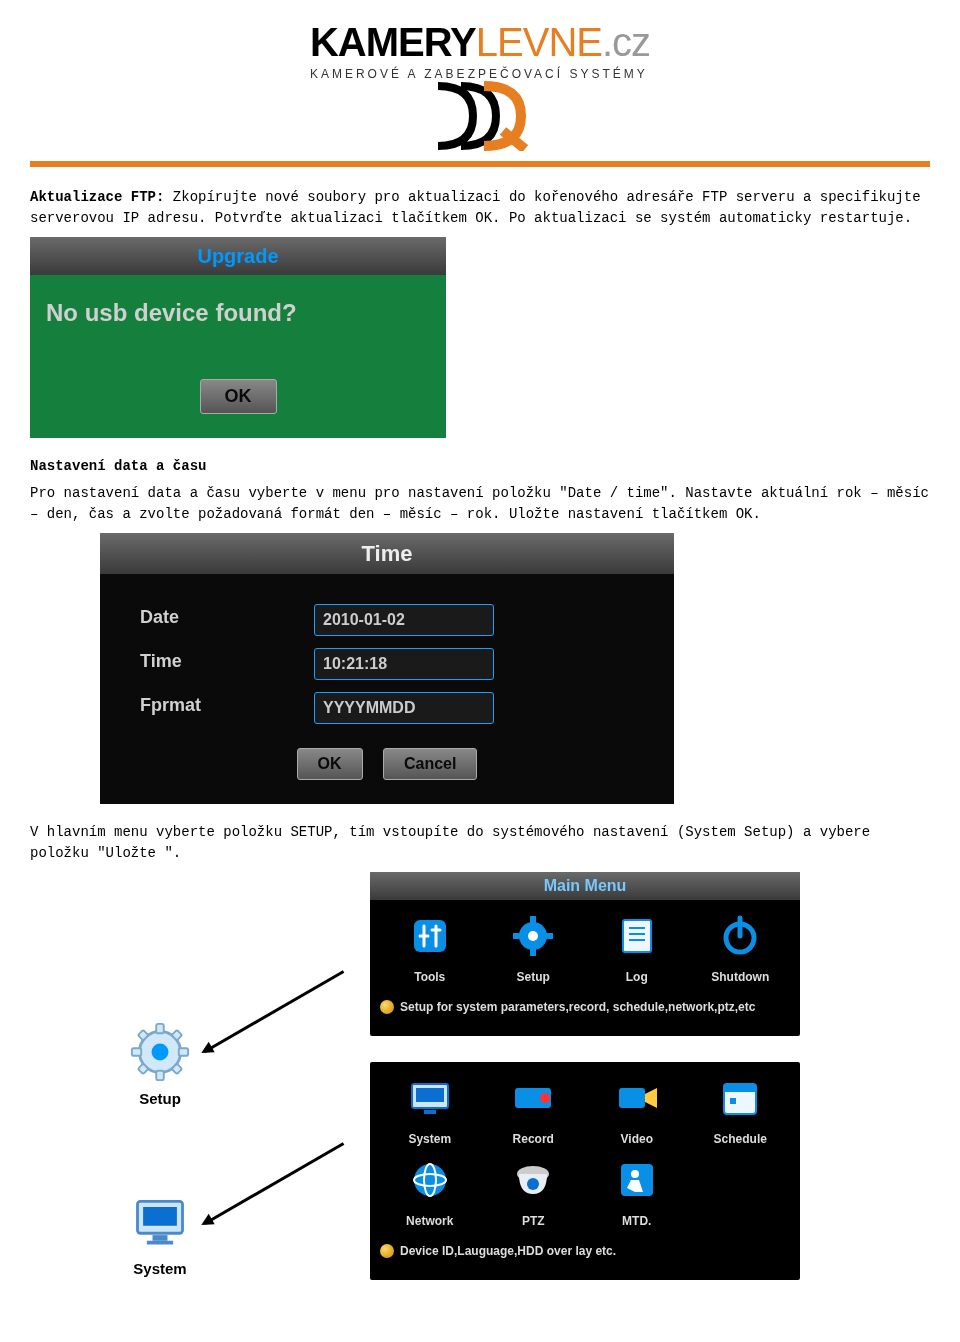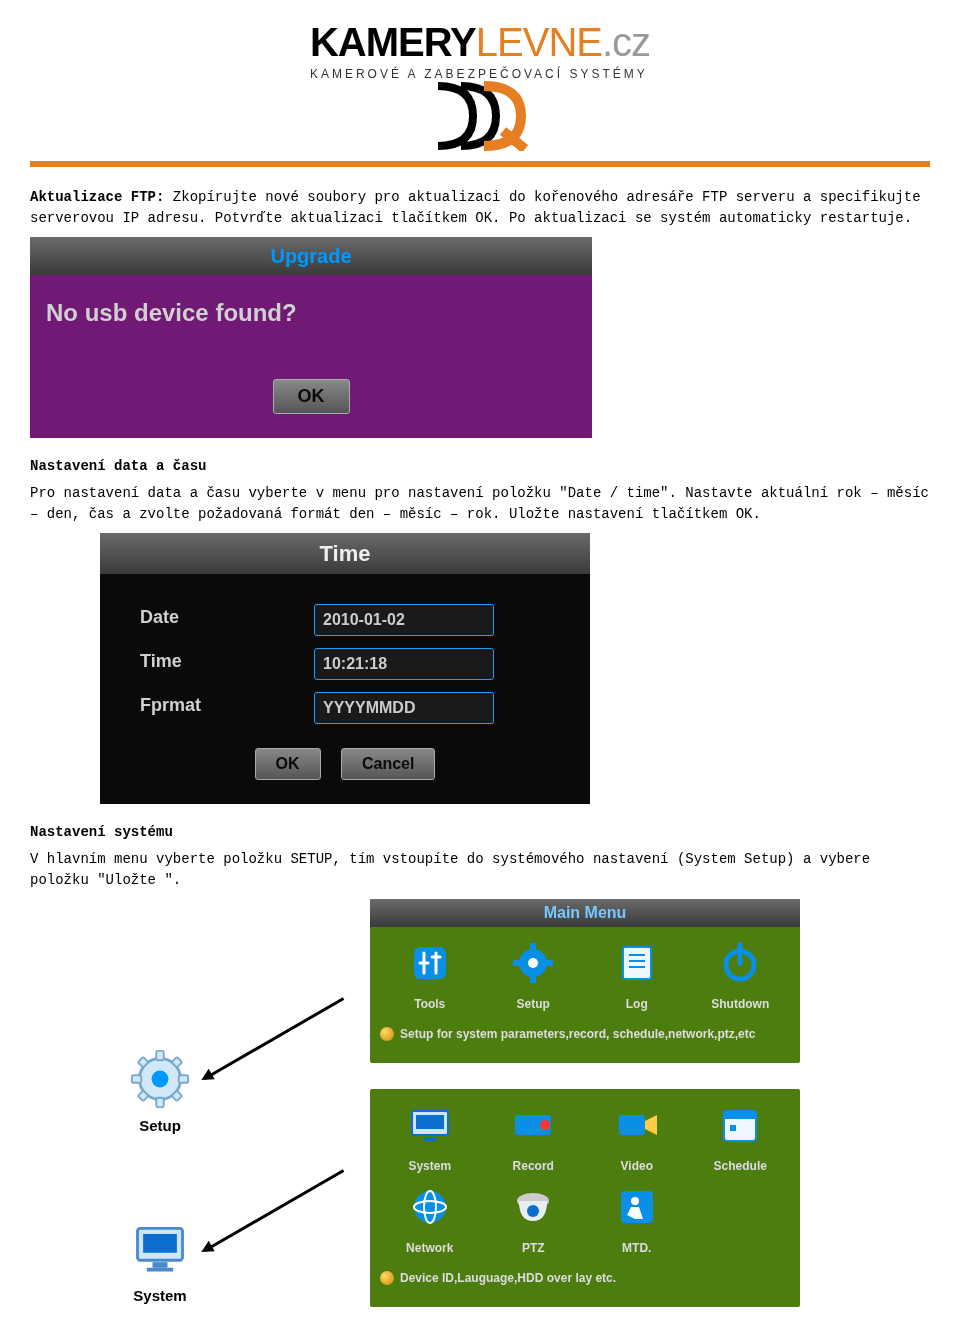--- a/index.html
+++ b/index.html
@@ -20,49 +20,49 @@
   
   .orange-bar { height: 6px; background: #e67e22; margin: 0 30px 20px; }
   
   .content { padding: 0 30px 30px; font-size: 14px; line-height: 1.5; }
   .para { margin-bottom: 6px; }
   .bold { font-weight: 700; }
   
   .screenshot { margin: 8px 0 18px; }
   
   
-  .upgrade-box { width: 562px; background: #701a75; }
+  .upgrade-box { width: 416px; background: #15803d; }
   .upgrade-title { background: linear-gradient(#6a6a6a, #3a3a3a); text-align: center; padding: 4px 0; }
   .upgrade-title span { color: #0099ff; font-family: Verdana, sans-serif; font-weight: 700; font-size: 20px; }
   .upgrade-body { padding: 20px 16px 24px; }
   .upgrade-msg { color: #d0d0d0; font-family: Verdana, sans-serif; font-weight: 700; font-size: 24px; }
   .btn-row { text-align: center; margin-top: 48px; }
   .dvr-btn { display: inline-block; background: linear-gradient(#888, #555); border: 1px solid #aaa; border-radius: 3px; padding: 3px 24px; color: #0a0a0a; font-family: Verdana, sans-serif; font-weight: 700; font-size: 18px; cursor: pointer; }
   
   
-  .time-box { width: 490px; background: #0a0a0a; }
+  .time-box { width: 574px; background: #0a0a0a; }
   .time-title { background: linear-gradient(#6a6a6a, #3a3a3a); text-align: center; padding: 4px 0; color: #eee; font-family: Verdana, sans-serif; font-weight: 700; font-size: 22px; }
   .time-body { padding: 30px 40px 24px; }
   .time-row { display: flex; align-items: flex-start; margin-bottom: 12px; }
   .time-label { width: 130px; color: #d0d0d0; font-family: Verdana, sans-serif; font-weight: 700; font-size: 18px; }
   .time-input { width: 180px; background: #1a1a1a; border: 1px solid #1a9fff; border-radius: 3px; padding: 3px 8px; color: #ccc; font-family: Verdana, sans-serif; font-weight: 700; font-size: 16px; margin-left: 44px; }
   .time-btn-row { text-align: center; margin-top: 24px; }
   .time-btn-row .dvr-btn { margin: 0 6px; padding: 3px 20px; font-size: 16px; }
   
   
   .menu-group { position: relative; width: 700px; height: 390px; margin: 8px auto 0; }
   .arrow { position: absolute; background: #000; height: 3px; }
   .arrow::before { content: ''; position: absolute; left: -10px; top: -5px; border: 6px solid transparent; border-right: 12px solid #000; }
   
   .setup-gear { position: absolute; left: 0px; top: 150px; text-align: center; font-family: Arial, sans-serif; }
   .system-icon { position: absolute; left: 0px; top: 320px; text-align: center; font-family: Arial, sans-serif; }
   .small-icon svg { width: 60px; height: 60px; }
   .small-label { font-weight: 700; font-size: 15px; color: #000; }
   
-  .menu-panel { position: absolute; width: 430px; background: #4d7c0f; border-radius: 2px; font-family: Verdana, sans-serif; }
+  .menu-panel { position: absolute; width: 430px; background: #000000; border-radius: 2px; font-family: Verdana, sans-serif; }
   .menu-panel.mm { left: 240px; top: 0; }
   .menu-panel.ss { left: 240px; top: 190px; }
   .menu-header { background: linear-gradient(#6a6a6a, #3a3a3a); text-align: center; padding: 2px 0; color: #78c8ff; font-weight: 700; font-size: 16px; }
   .menu-icons { display: flex; justify-content: space-around; padding: 12px 8px 8px; }
   .menu-item { text-align: center; width: 80px; }
   .menu-item svg { width: 48px; height: 48px; }
   .menu-item-label { color: #ddd; font-size: 12px; font-weight: 700; margin-top: 2px; }
   .menu-footer { display: flex; align-items: center; gap: 6px; padding: 4px 10px 20px; color: #ddd; font-size: 12px; font-weight: 700; }
   .menu-footer .dot { width: 14px; height: 14px; border-radius: 50%; background: radial-gradient(circle at 35% 35%, #ffd966, #cc8800); display: inline-block; }
 </style>
@@ -125,21 +125,20 @@
           <div class="time-input">YYYYMMDD</div>
         </div>
         <div class="time-btn-row">
           <span class="dvr-btn">OK</span>
           <span class="dvr-btn">Cancel</span>
         </div>
       </div>
     </div>
   </div>
 
-  <p class="para bold">Nastavení systému</p>
   <p class="para">V hlavním menu vyberte položku SETUP, tím vstoupíte do systémového nastavení (System Setup) a vybere položku "Uložte ".</p>
 
   <div class="menu-group">
 
     <div class="setup-gear small-icon">
       <svg viewBox="0 0 64 64">
         <circle cx="32" cy="32" r="22" fill="#d0e8f8" stroke="#78a8cc" stroke-width="3"></circle>
         <circle cx="32" cy="32" r="9" fill="#0099ff"></circle>
         <g fill="#d0e8f8" stroke="#78a8cc" stroke-width="2">
           <rect x="28" y="2" width="8" height="10" rx="2"></rect>

